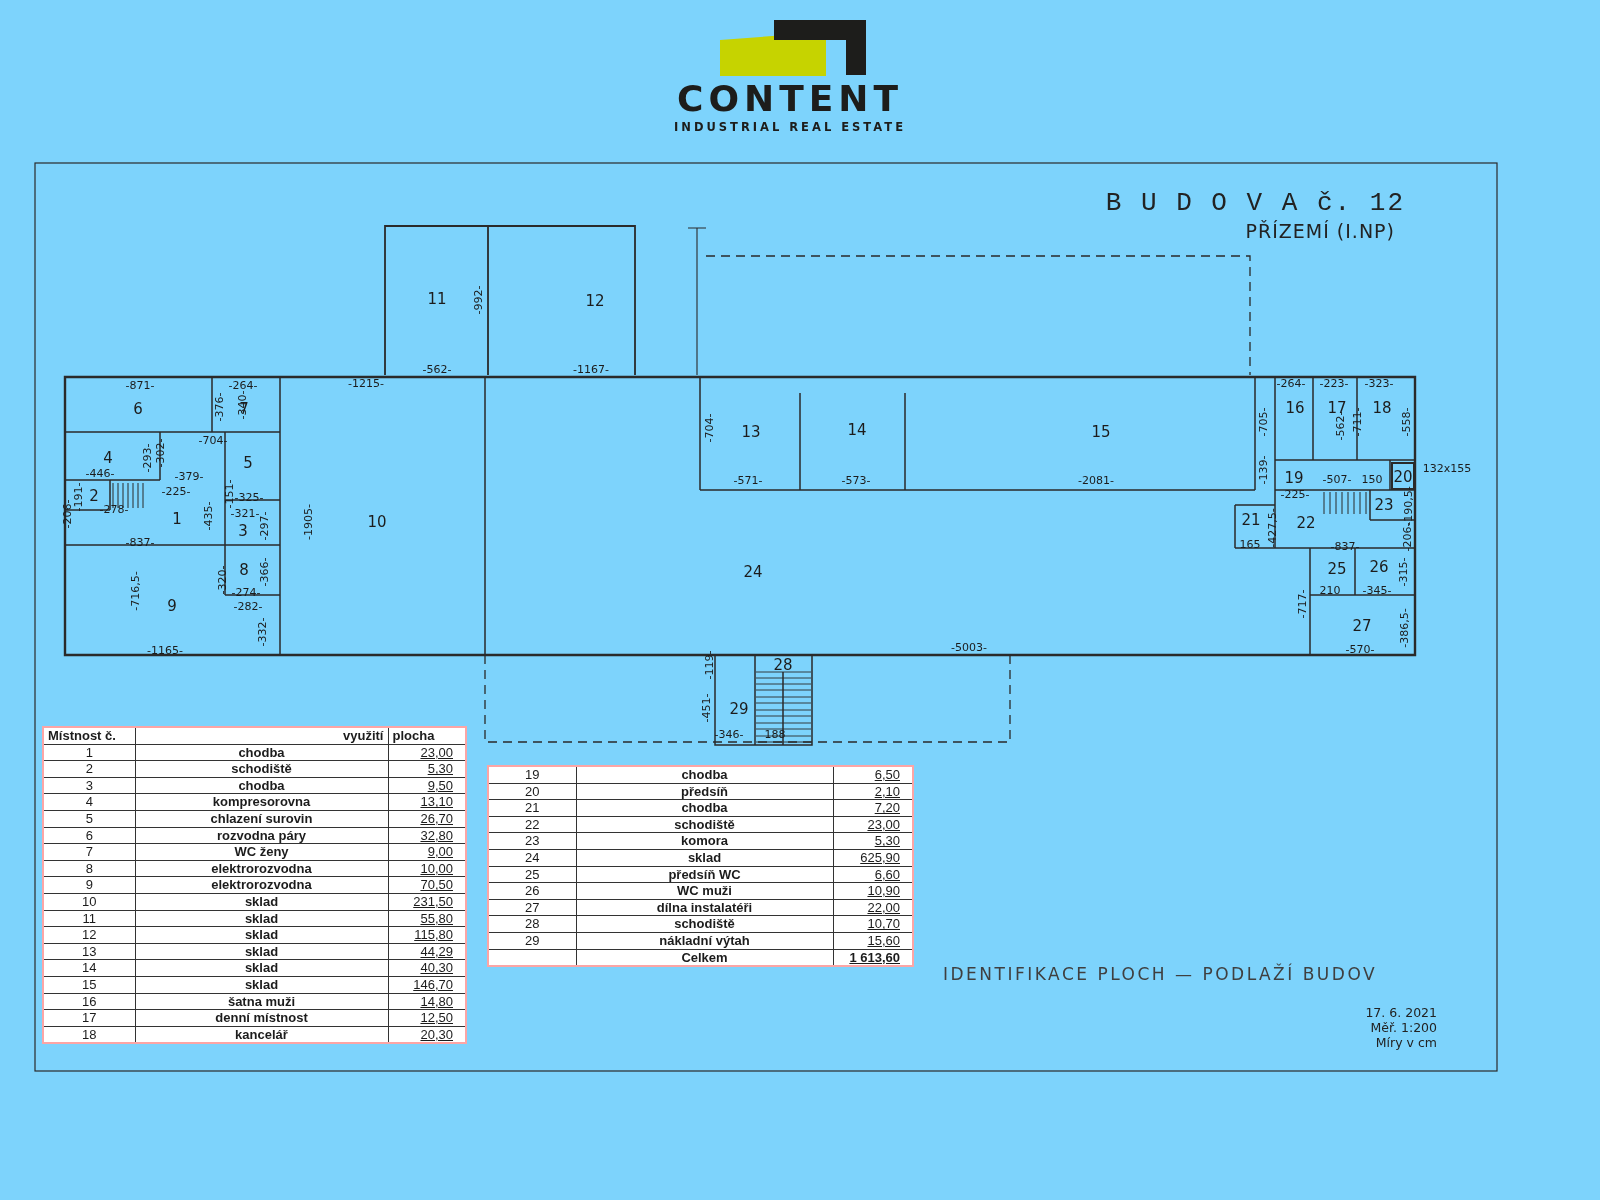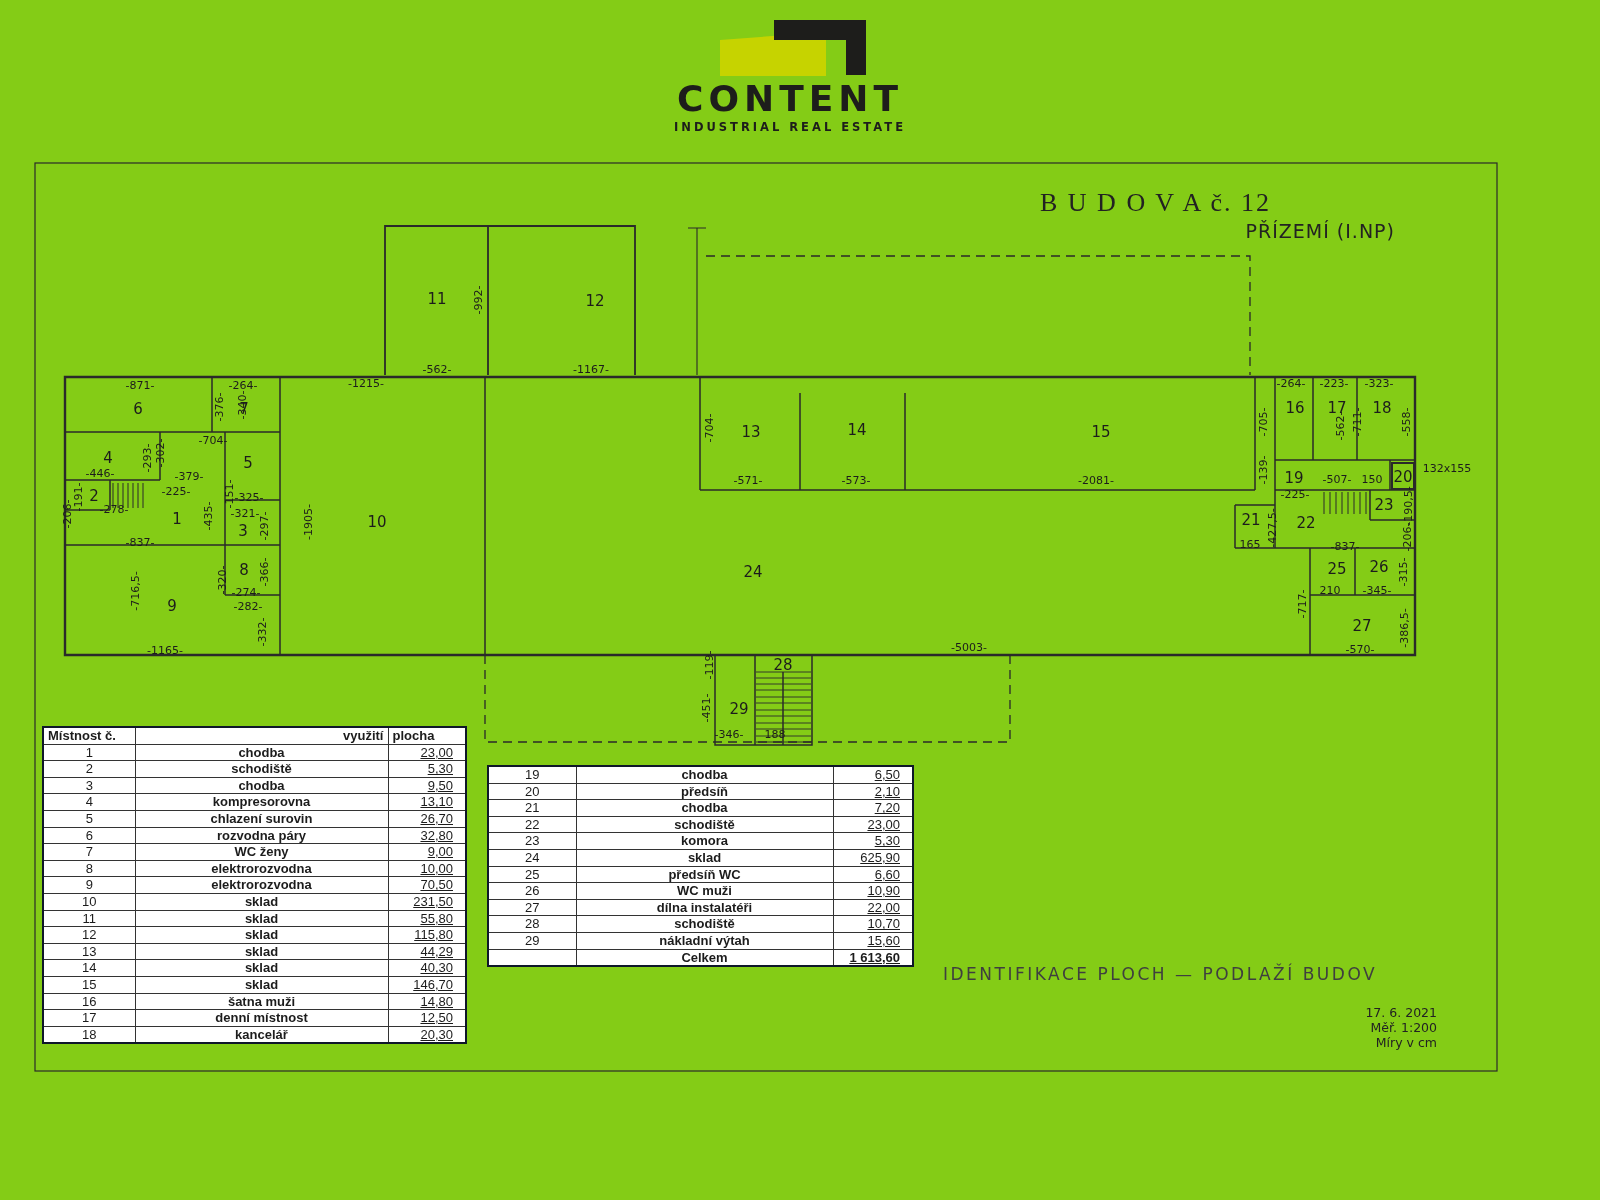--- a/index.html
+++ b/index.html
@@ -1,44 +1,44 @@
 <!DOCTYPE html>
 <html><head>
 <meta charset="utf-8">
 <style>
   html,body{margin:0;padding:0;background:#fff;}
-  .page{position:relative;width:1600px;height:1200px;background:#84cc16;
+  .page{position:relative;width:1600px;height:1200px;background:#7dd3fc;
         font-family:"Liberation Sans",sans-serif;color:#1c1c1c;overflow:hidden;}
 
   
   .logo{position:absolute;left:670px;top:18px;width:240px;text-align:center;}
   .logo-mark{display:block;margin:0 auto 2px auto;}
   .logo-name{font-family:"DejaVu Sans",sans-serif;font-weight:700;font-size:36px;
              letter-spacing:5px;color:#1d1d1b;line-height:1.05;}
   .logo-tag{font-family:"DejaVu Sans",sans-serif;font-weight:600;font-size:11.5px;
             letter-spacing:3px;color:#1d1d1b;margin-top:2px;}
 
   
-  .bldg-title{position:absolute;left:1040px;top:188px;width:365px;
-              font-family:Liberation Serif, serif;font-size:26px;color:#222;
+  .bldg-title{position:absolute;left:1040px;top:188px;width:365px;text-align:right;
+              font-family:Liberation Mono, monospace;font-size:26px;color:#222;
               letter-spacing:2px;white-space:nowrap;}
   .floor-title{position:absolute;left:1040px;top:220px;width:355px;text-align:right;
                font-family:"DejaVu Sans",sans-serif;font-size:19px;color:#222;
                letter-spacing:1px;white-space:nowrap;}
 
   
   .plan{position:absolute;left:0;top:0;}
   .plan path,.plan rect.wall{stroke:#2a2a2a;fill:none;}
   .plan text{font-family:"DejaVu Sans",sans-serif;fill:#1c1c1c;}
   .plan .dim{font-size:11px;}
   .plan .room{font-size:15px;}
 
   
   .area-table{position:absolute;border-collapse:collapse;table-layout:fixed;
-              font-size:13px;border:2px solid #0f172a;background:#fff;padding-left:35px;}
+              font-size:13px;border:2px solid #fca5a5;background:#fff;padding-left:35px;}
   .area-table th,.area-table td{border:1px solid #333;height:15.6px;line-height:15.6px;
               padding:0 4px;white-space:nowrap;overflow:hidden;font-size:13px;}
   .area-table th{font-weight:bold;}
   .table-left{left:42px;top:726px;width:423px;}
   .table-left .c1{width:92px;}.table-left .c2{width:253px;}.table-left .c3{width:78px;}
   .table-right{left:487px;top:765px;width:425px;}
   .table-right .c1{width:88px;}.table-right .c2{width:257px;}.table-right .c3{width:80px;}
   .area-table td:nth-child(1){text-align:center;}
   .area-table td:nth-child(2){text-align:center;font-weight:bold;}
   .area-table td:nth-child(3){text-align:right;padding-right:12px;text-decoration:underline;}

